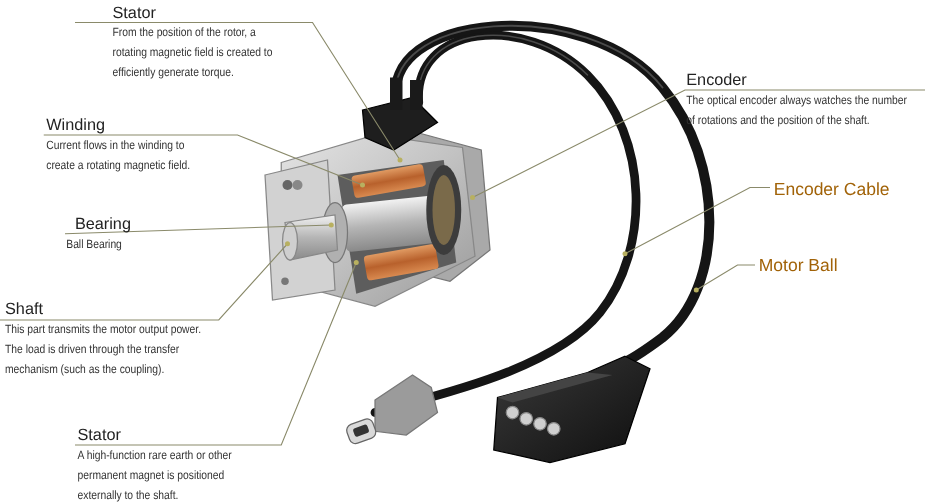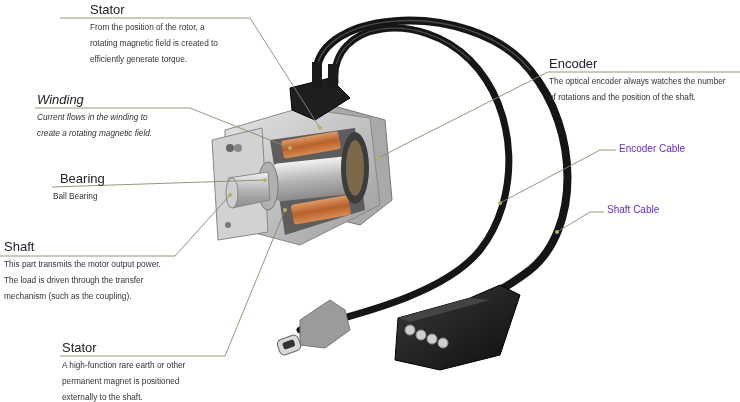--- a/index.html
+++ b/index.html
@@ -5,21 +5,21 @@
   html, body { margin: 0; padding: 0; background: #ffffff; }
   body { width: 740px; height: 402px; position: relative; overflow: hidden;
          font-family: "Liberation Sans", sans-serif; color: #2a2a2a; }
   .stage { position: absolute; left: 0; top: 0; width: 661px; height: 402px; }
   svg.art { position: absolute; left: 0; top: 0; }
   .label { position: absolute; }
   .label .title { font-size: 13px; line-height: 15px; color: #222; white-space: nowrap; }
   .label .desc { font-size: 9.6px; line-height: 16px; color: #333;
                  font-family: "Liberation Sans", sans-serif; white-space: nowrap;
                  transform: scaleX(0.86); transform-origin: left top; }
-  .cable-label { position: absolute; font-size: 10px; color: #6d28d9; white-space: nowrap; }
+  .cable-label { position: absolute; font-size: 14px; color: #a16207; white-space: nowrap; }
 </style>
 </head>
 <body>
 
 <div class="stage">
 
   <svg class="art" width="740" height="402" viewBox="0 0 740 402">
     <defs>
       <linearGradient id="housing" x1="0" y1="0" x2="1" y2="1">
         <stop offset="0" stop-color="#e4e4e4"></stop>
@@ -129,21 +129,21 @@
 
   <div class="label" style="left:90px; top:2px;">
     <div class="title">Stator</div>
     <div class="desc" style="margin-top:2px;">
       <div>From the position of the rotor, a</div>
       <div>rotating magnetic field is created to</div>
       <div>efficiently generate torque.</div>
     </div>
   </div>
 
-  <div class="label" style="left:37px; top:92px;font-style:italic;">
+  <div class="label" style="left:37px; top:92px;">
     <div class="title">Winding</div>
     <div class="desc" style="margin-top:2px;">
       <div>Current flows in the winding to</div>
       <div>create a rotating magnetic field.</div>
     </div>
   </div>
 
   <div class="label" style="left:53px; top:171px;text-align:right;">
     <div class="title">Bearing</div>
     <div class="desc" style="margin-top:2px;">
@@ -172,15 +172,15 @@
   <div class="label" style="left:549px; top:56px;">
     <div class="title">Encoder</div>
     <div class="desc" style="margin-top:2px;">
       <div>The optical encoder always watches the number</div>
       <div>of rotations and the position of the shaft.</div>
     </div>
   </div>
 
   <div class="cable-label" style="left:619px; top:143px;">Encoder Cable</div>
 
-  <div class="cable-label" style="left:607px; top:204px;">Shaft Cable</div>
+  <div class="cable-label" style="left:607px; top:204px;">Motor Ball</div>
 
 </div>
 
 </body></html>

